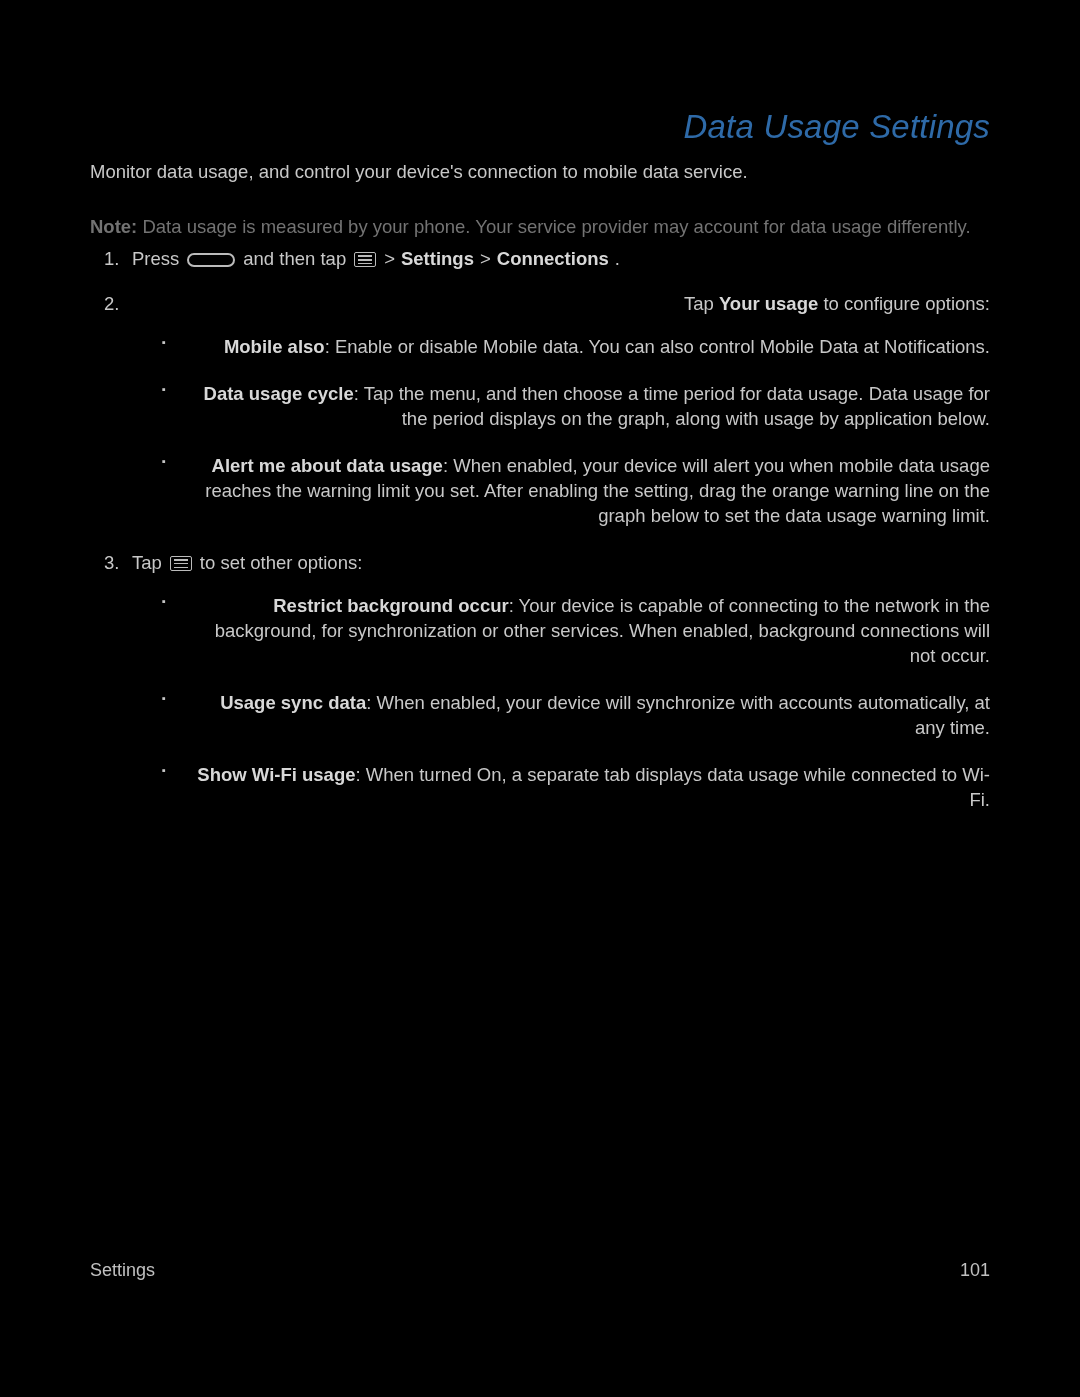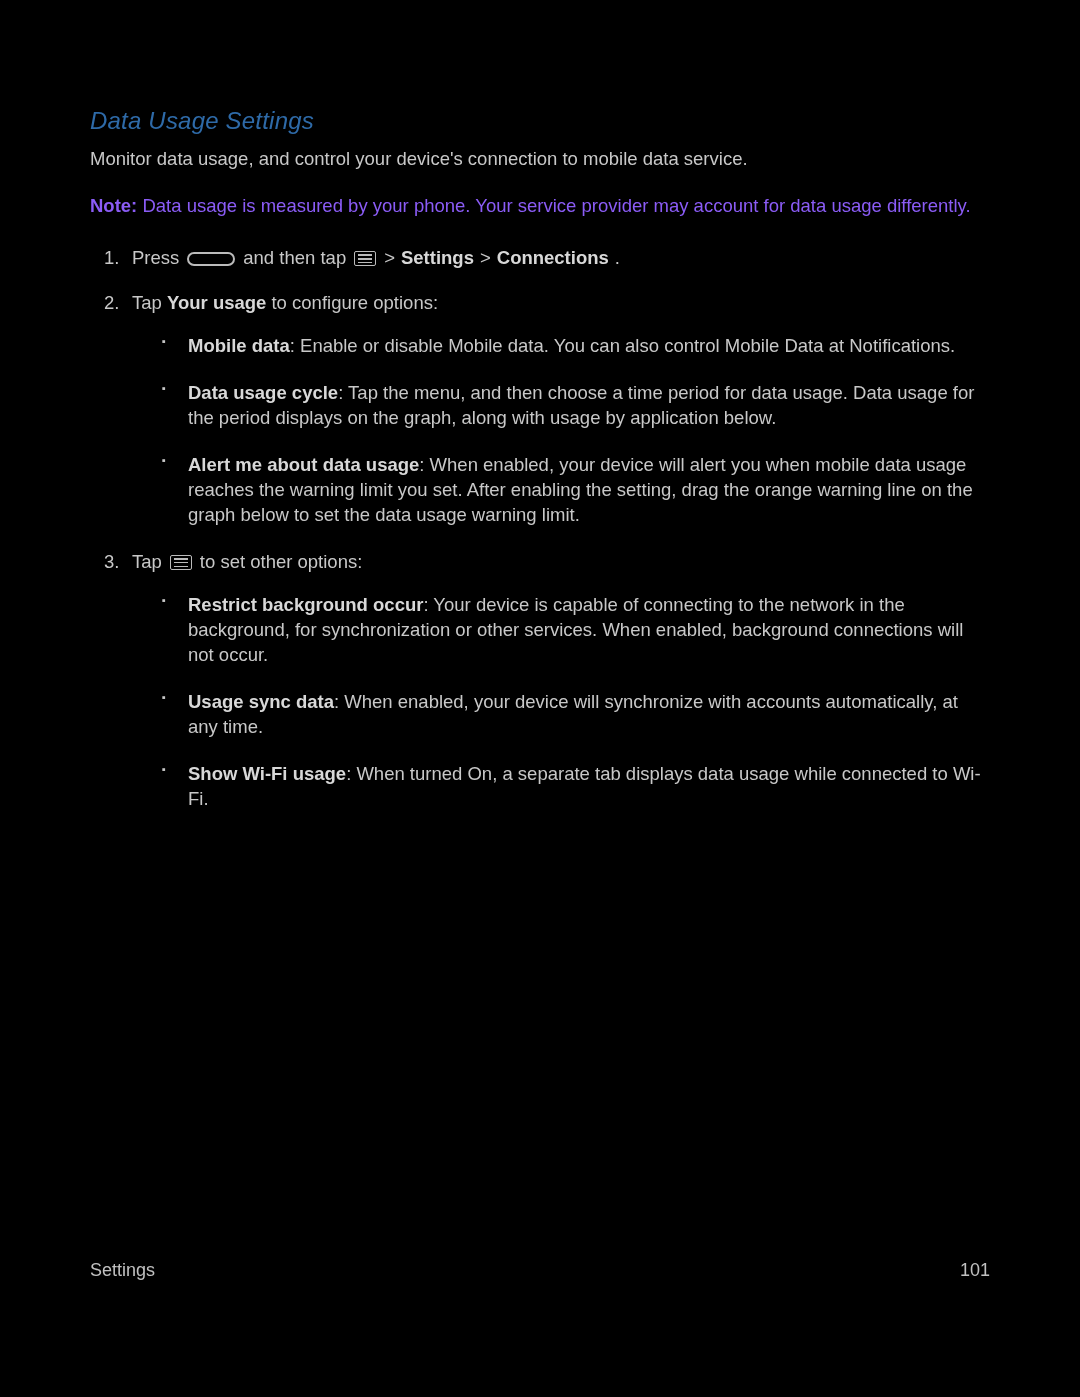--- a/index.html
+++ b/index.html
@@ -13,40 +13,42 @@
     background: #000;
     font-family: Arial, Helvetica, sans-serif;
     font-size: 18.5px;
     line-height: 1.35;
     color: #c8c8c8;
   }
   h1.title {
     font-family: Arial, Helvetica, sans-serif;
     font-style: italic;
     font-weight: normal;
-    font-size: 24px;
+    font-size: 33px;
     color: #2e6aa8;
     margin-bottom: 10px;
     letter-spacing: 0.2px;
+    text-align: right;
   }
-  .intro { margin-bottom: 22px; }
+  .intro { margin-bottom: 30px; }
   .note {
-    color: #8b5cf6;
-    margin-bottom: 27px;
+    color: #737373;
+    margin-bottom: 8px;
   }
   .note .label { font-weight: bold; }
   ol.steps {
     list-style: none;
     counter-reset: step;
     padding-left: 42px;
   }
   ol.steps > li {
     counter-increment: step;
     position: relative;
     margin-bottom: 20px;
+    text-align: right;
   }
   ol.steps > li::before {
     content: counter(step) ".";
     position: absolute;
     left: -28px;
     top: 0;
     color: #c8c8c8;
   }
   .inline-row { display: flex; flex-wrap: wrap; align-items: center; gap: 4px 6px; }
   .home-btn-icon {
@@ -133,21 +135,21 @@
         <strong>Settings</strong>
         <span> &gt; </span>
         <strong>Connections</strong>
           <span>.</span>
       </div>
     </li>
 
     <li>
       <span>Tap </span><strong>Your usage</strong><span> to configure options:</span>
       <ul class="sub">
-        <li><strong>Mobile data</strong><span>: Enable or disable Mobile data. You can also control Mobile Data at Notifications.</span></li>
+        <li><strong>Mobile also</strong><span>: Enable or disable Mobile data. You can also control Mobile Data at Notifications.</span></li>
         <li><strong>Data usage cycle</strong><span>: Tap the menu, and then choose a time period for data usage. Data usage for the period displays on the graph, along with usage by application below.</span></li>
         <li><strong>Alert me about data usage</strong><span>: When enabled, your device will alert you when mobile data usage reaches the warning limit you set. After enabling the setting, drag the orange warning line on the graph below to set the data usage warning limit.</span></li>
       </ul>
     </li>
 
     <li>
       <div class="inline-row">
         <span>Tap </span>
         <span class="menu-icon">
             <span></span>

